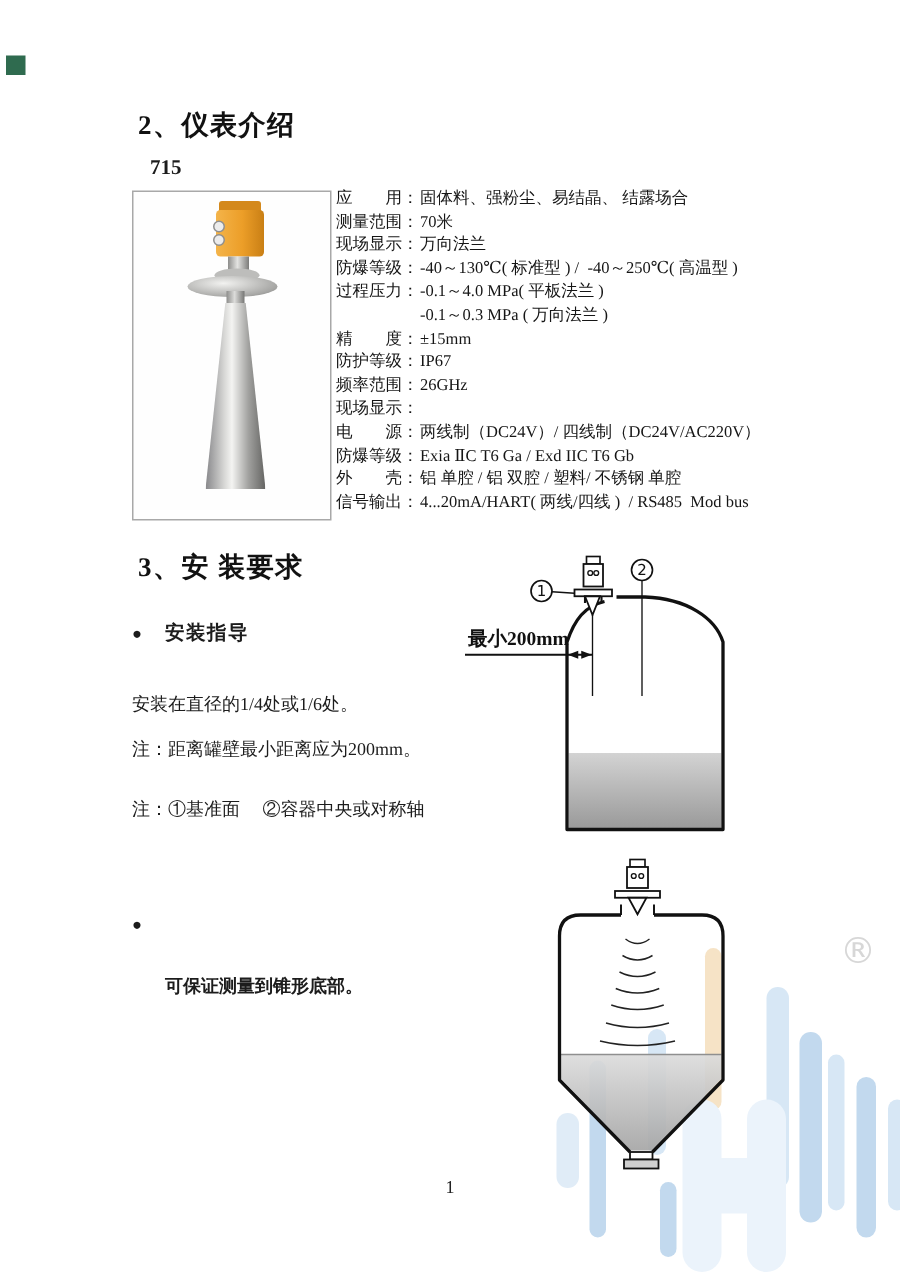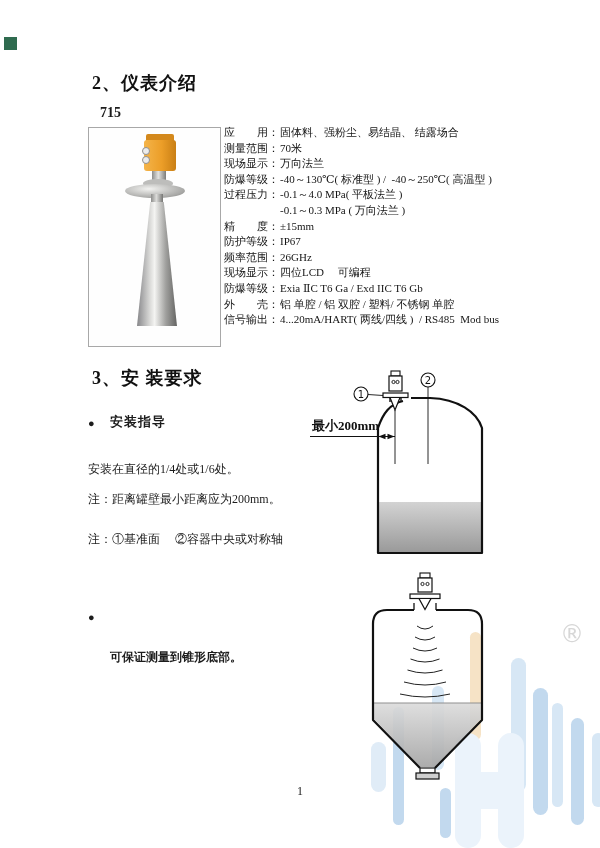--- a/index.html
+++ b/index.html
@@ -108,23 +108,26 @@
       <span class="spec-value">IP67</span>
     </div>
 
     <div class="spec-row">
       <span class="spec-label">频率范围：</span>
       <span class="spec-value">26GHz</span>
     </div>
 
     <div class="spec-row">
       <span class="spec-label">现场显示：</span>
-      <span class="spec-value">四位LCD　 可编程</span>
-    </div>
-
+    </div>
+
+    <div class="spec-row">
+      <span class="spec-label">电　　源：</span>
+      <span class="spec-value">两线制（DC24V）/ 四线制（DC24V/AC220V）</span>
+    </div>
 
     <div class="spec-row">
       <span class="spec-label">防爆等级：</span>
       <span class="spec-value">Exia ⅡC T6 Ga / Exd IIC T6 Gb</span>
     </div>
 
     <div class="spec-row">
       <span class="spec-label">外　　壳：</span>
       <span class="spec-value">铝 单腔 / 铝 双腔 / 塑料/ 不锈钢 单腔</span>
     </div>

